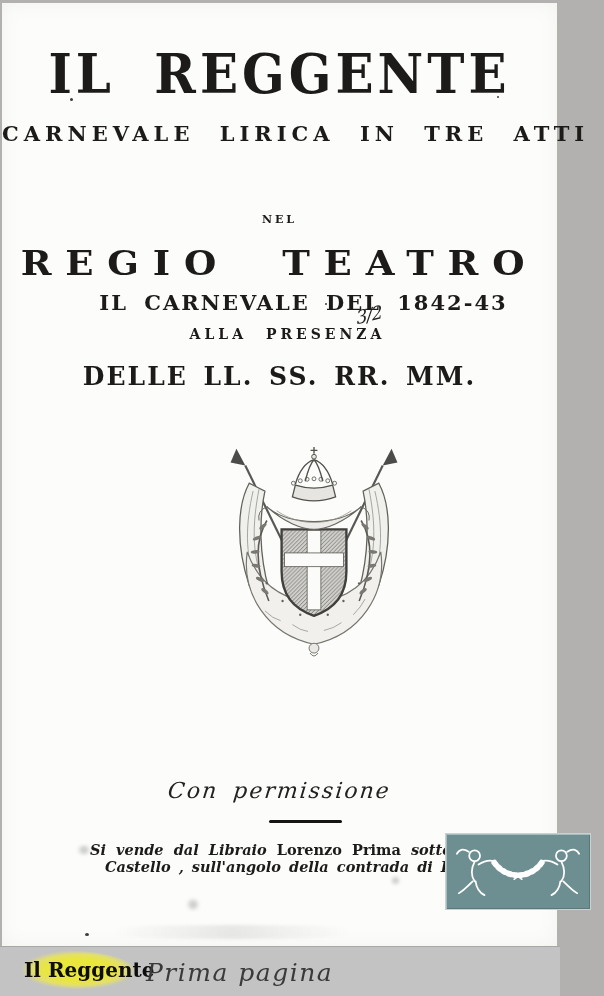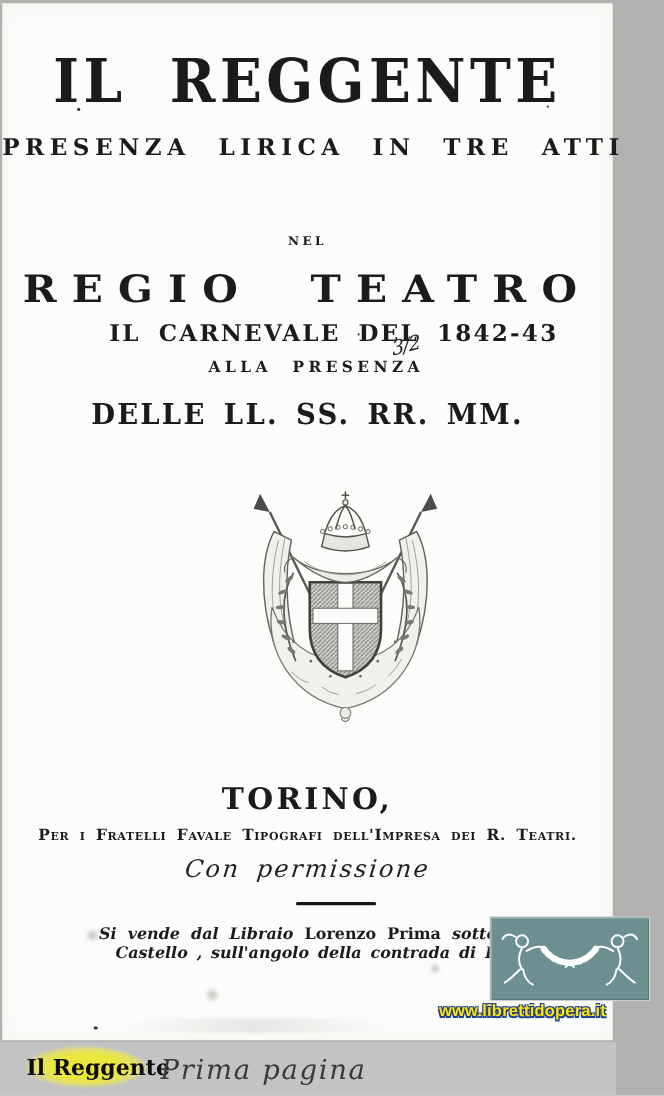--- a/index.html
+++ b/index.html
@@ -68,21 +68,21 @@
              color:#3a3a3a;letter-spacing:1.5px;}
 </style>
 </head>
 <body>
 
 <div class="viewport">
 
   <div class="scan">
 
     <div class="t title">IL REGGENTE</div>
-    <div class="t genre">PRESENZA LIRICA IN TRE ATTI</div>
+    <div class="t genre">CARNEVALE LIRICA IN TRE ATTI</div>
     <div class="t nel">NEL</div>
     <div class="t teatro">REGIO TEATRO</div>
     <div class="t carnevale">IL CARNEVALE DEL 1842-43</div>
     <div class="t presenza">ALLA PRESENZA</div>
     <div class="handmark">3/2</div>
     <div class="t majesties">DELLE LL. SS. RR. MM.</div>
 
     <svg class="coa" viewBox="0 0 220 230">
       <defs>
         <pattern id="hatch" width="4" height="4" patternUnits="userSpaceOnUse">
@@ -142,22 +142,20 @@
           <circle cx="110" cy="43.5" r="2"></circle>
         <circle cx="117" cy="44" r="2"></circle>
           <circle cx="124" cy="45.5" r="2"></circle>
         <circle cx="131" cy="48" r="2"></circle>
       </g>
       <path d="M91,49 C96,32 104,26 110,24 M129,49 C124,32 116,26 110,24 M101,46 C104,34 107,27 110,24 M119,46 C116,34 113,27 110,24" stroke="#45443f" fill="none" stroke-width="1.4"></path>
       <circle cx="110" cy="21" r="2.4" fill="#e5e4e0" stroke="#45443f"></circle>
       <path d="M110,11 V18 M106.5,14.5 H113.5" stroke="#45443f" stroke-width="1.4"></path>
     </svg>
 
-    <div class="t city">TORINO,</div>
-    <div class="t printer">Per i Fratelli Favale Tipografi dell'Impresa dei R. Teatri.</div>
     <div class="t permission">Con permissione</div>
     <div class="rule"></div>
 
     <div class="vendor1"><span class="it">Si vende dal Libraio</span> <span class="rm">Lorenzo Prima</span> <span class="it">sotto i portici</span></div>
     <div class="vendor2">Castello , sull'angolo della contrada di Po verso il</div>
 
     <div class="speck" style="left:68px;top:95px;width:3px;height:3px;"></div>
     <div class="speck" style="left:495px;top:93px;width:2px;height:2px;"></div>
     <div class="speck" style="left:83px;top:930px;width:4px;height:3px;"></div>
     <div class="speck" style="left:323px;top:300px;width:2px;height:2px;"></div>
@@ -180,21 +178,20 @@
           <path d="M110,29 C104,25 98,24 93,26"></path>
           <path d="M116,46 C122,52 126,56 130,58"></path>
           <path d="M113,46 C112,54 108,58 104,60"></path>
           <path d="M120,16 C126,12 130,14 132,18"></path>
           <path d="M46,27 C58,44 82,44 94,27" stroke-width="6" stroke-dasharray="2.5 3.5"></path>
           <path d="M46,27 C58,42 82,42 94,27" stroke-width="1.2"></path>
           <path d="M66,38 l8,6 M74,38 l-8,6" stroke-width="1.4"></path>
         </g>
       </svg>
     </div>
-    <div class="wm-url">www.librettidopera.it</div>
 
   </div>
 
   <div class="statusbar">
     <div class="hl"></div>
     <span class="work">Il Reggente</span>
     <span class="pagelabel">Prima pagina</span>
   </div>
 
 </div>

